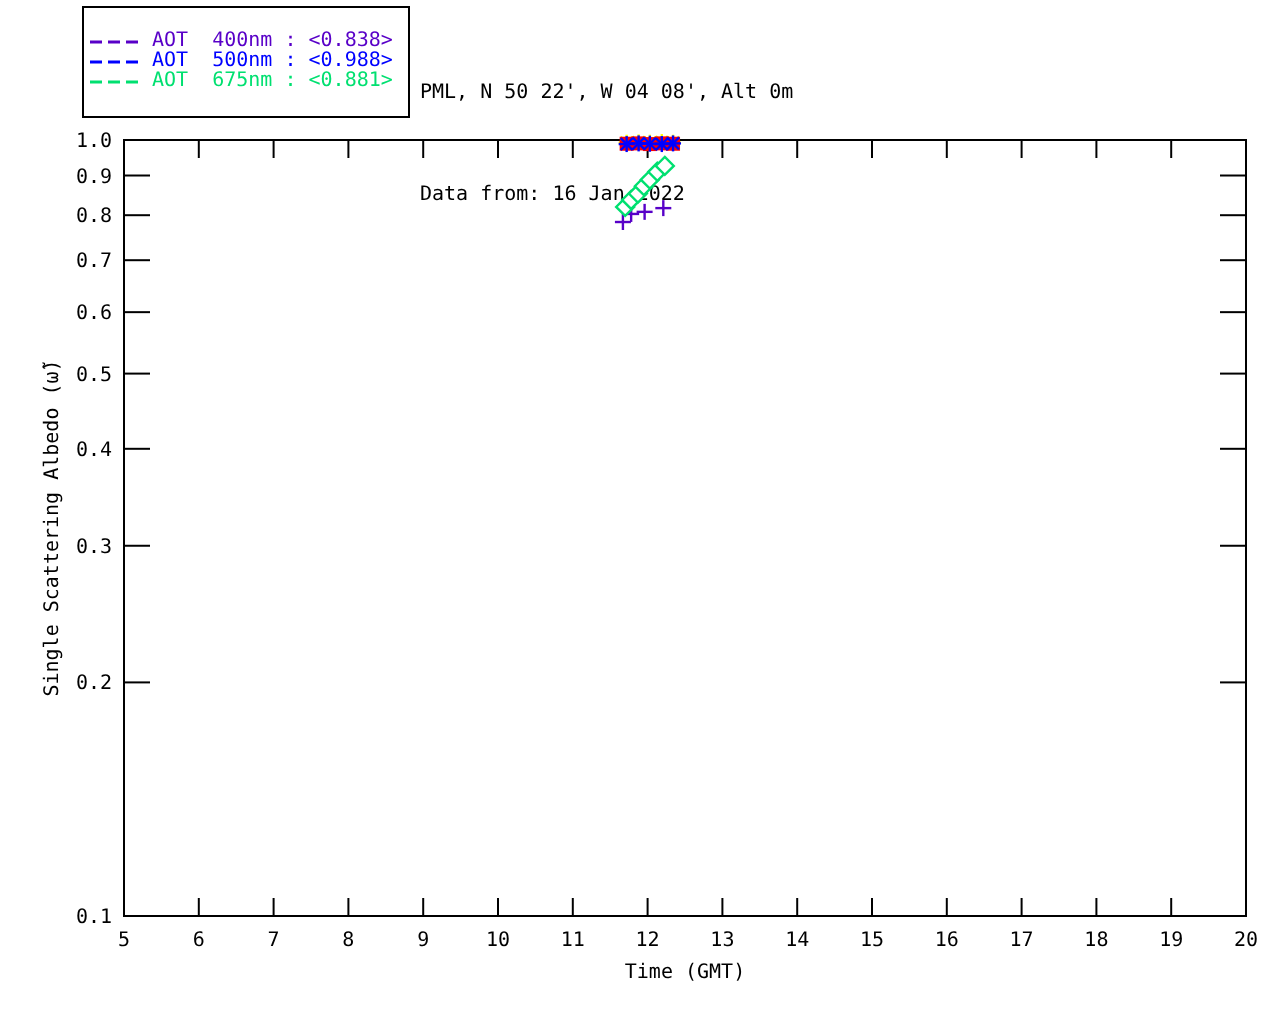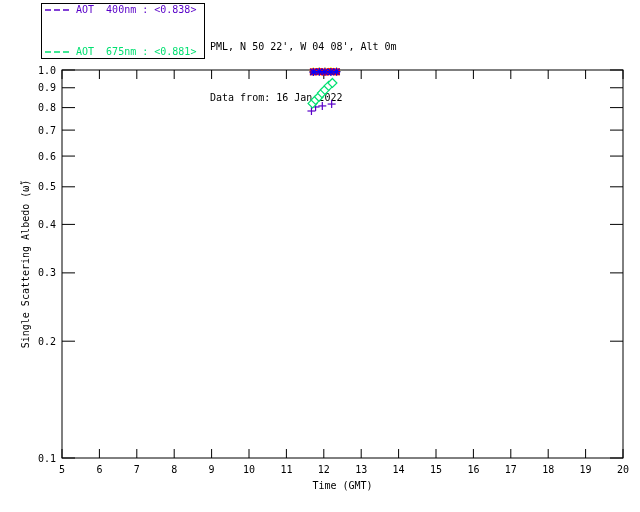--- a/index.html
+++ b/index.html
@@ -9,21 +9,21 @@
     background:#ffffff;
     font-family:"DejaVu Sans Mono", monospace;
     overflow:hidden;
   }
   .plot-svg{position:absolute;left:0;top:0;}
   .legend-box{
     position:absolute;left:41px;top:3px;
     width:164px;height:56px;
     border:1px solid #000;
     box-sizing:border-box;
-    display:flex;flex-direction:column;justify-content:space-between;
+    display:flex;flex-direction:column;justify-content:center;
     padding:1px 0 1px 3px;
     background:#fff;
     z-index:2;
   }
   .legend-row{display:flex;align-items:center;height:10px;}
   .legend-row svg{flex:0 0 auto;margin-right:5px;}
   .legend-label{font-size:10px;white-space:pre;letter-spacing:0px;line-height:10px;}
   .header-block{
     position:absolute;left:210px;top:4px;
     font-size:10px;color:#000;line-height:17px;white-space:pre;
@@ -33,20 +33,26 @@
 <body>
 
 <div class="canvas">
 
   <div class="legend-box" id="legend">
       <div class="legend-row">
         <svg width="26" height="4">
           <line x1="0" y1="2" x2="26" y2="2" stroke="#5800C8" stroke-width="1.4" stroke-dasharray="6 3"></line>
         </svg>
         <span class="legend-label" style="color: rgb(88, 0, 200);">AOT  400nm : &lt;0.838&gt;</span>
+      </div>
+      <div class="legend-row">
+        <svg width="26" height="4">
+          <line x1="0" y1="2" x2="26" y2="2" stroke="#0000FF" stroke-width="1.4" stroke-dasharray="6 3"></line>
+        </svg>
+        <span class="legend-label" style="color: rgb(0, 0, 255);">AOT  500nm : &lt;0.988&gt;</span>
       </div>
       <div class="legend-row">
         <svg width="26" height="4">
           <line x1="0" y1="2" x2="26" y2="2" stroke="#00E070" stroke-width="1.4" stroke-dasharray="6 3"></line>
         </svg>
         <span class="legend-label" style="color: rgb(0, 224, 112);">AOT  675nm : &lt;0.881&gt;</span>
       </div>
     </div>
 
   <div class="header-block">

